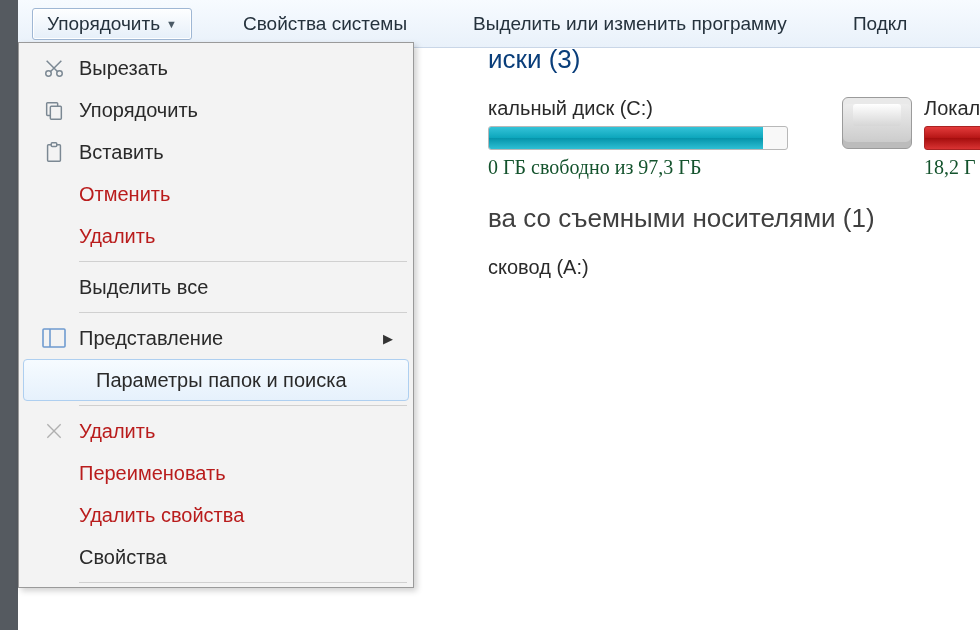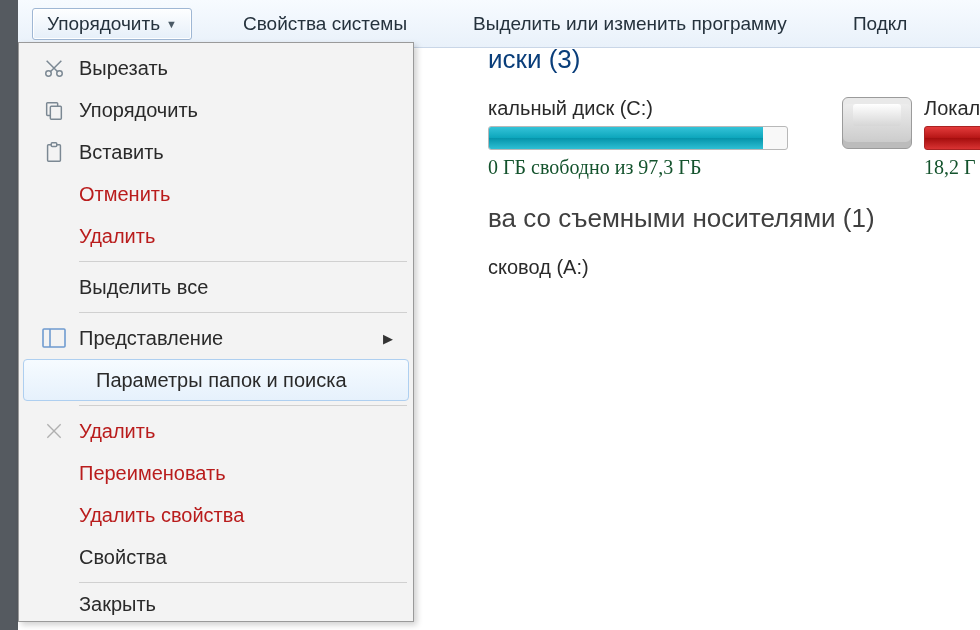--- a/index.html
+++ b/index.html
@@ -300,17 +300,13 @@
     <span class="menu-label">Удалить свойства</span>
   </div>
 
   <div class="menu-item">
     <span class="menu-icon"></span>
     <span class="menu-label">Свойства</span>
   </div>
 
   <div class="menu-sep"></div>
 
-  <div class="menu-item" style="height:34px;">
-    <span class="menu-icon"></span>
-    <span class="menu-label">Закрыть</span>
-  </div>
 </div>
 
 </body></html>

